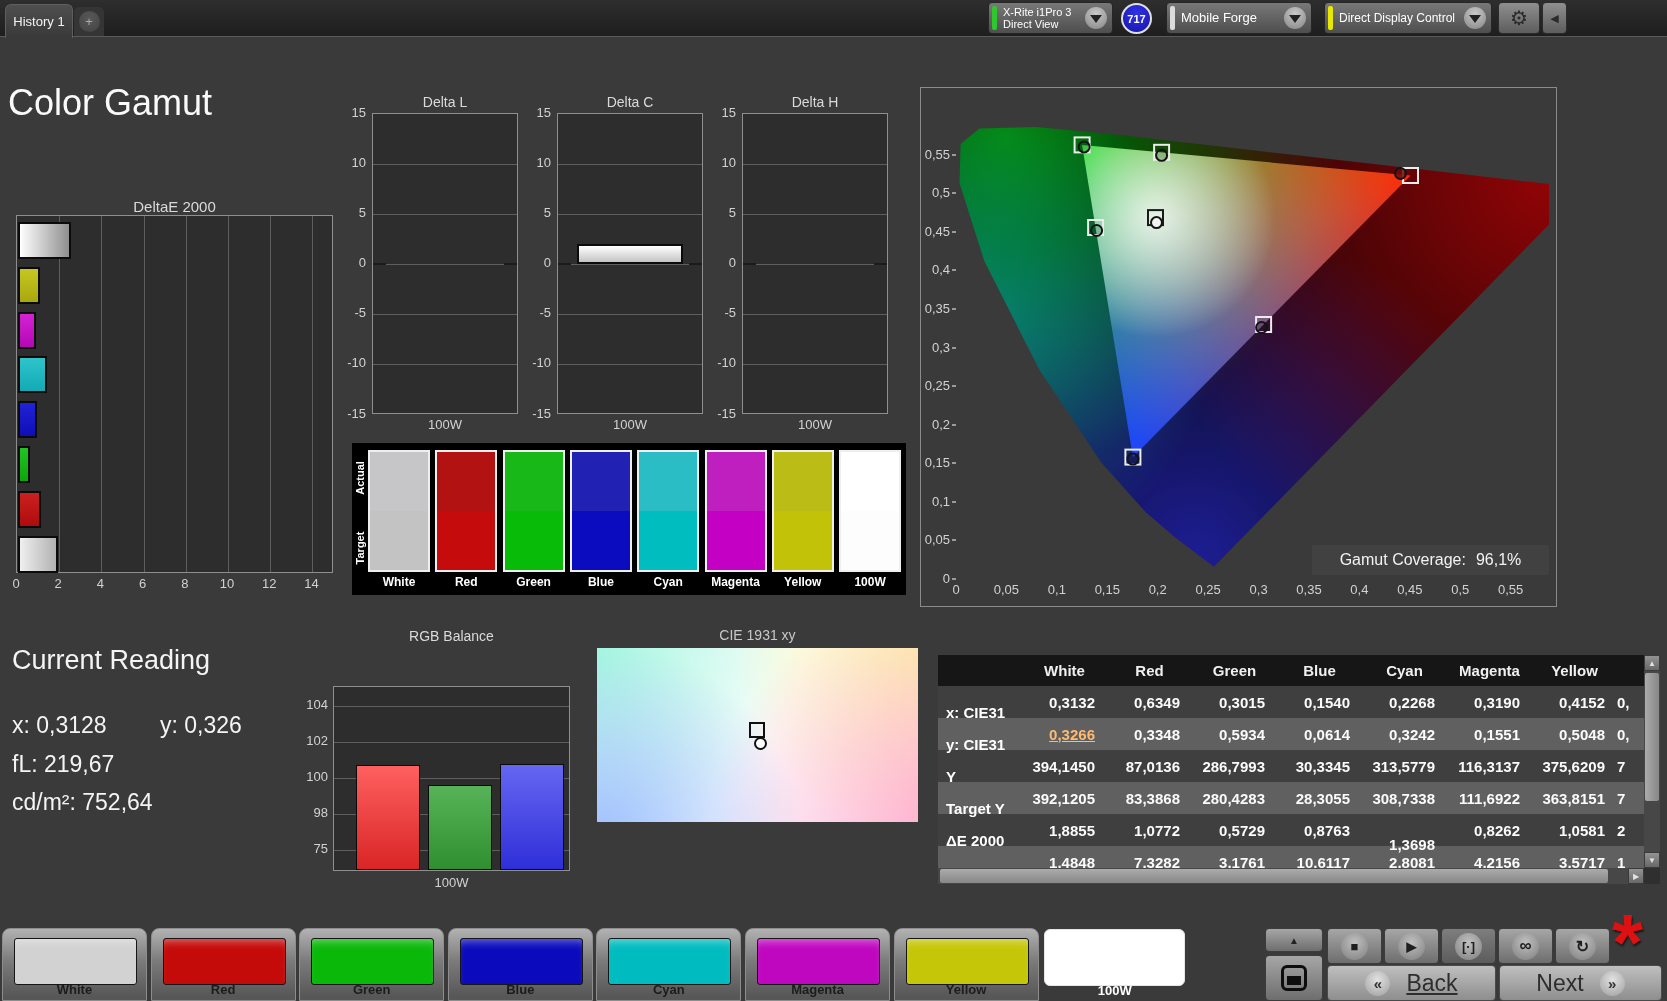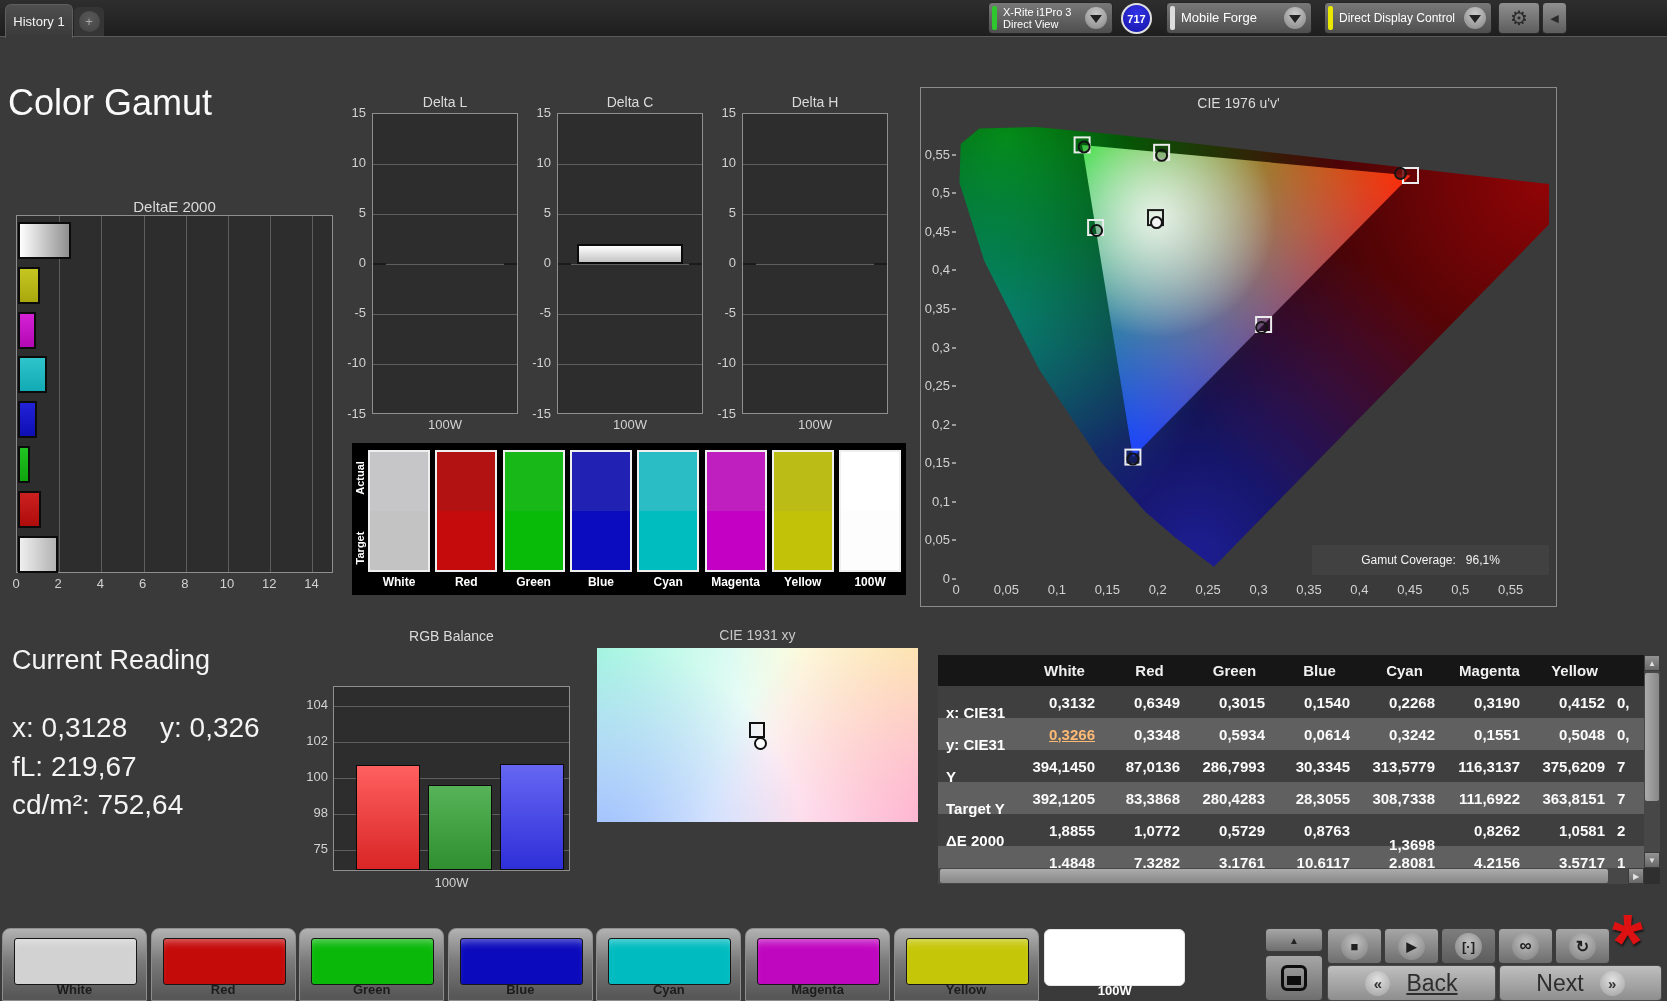--- a/index.html
+++ b/index.html
@@ -42,24 +42,24 @@
   
   #swstrip{position:absolute;left:352px;top:443px;width:554px;height:152px;background:#000;}
   .vlabel{position:absolute;width:60px;text-align:center;font-size:11px;font-weight:bold;color:#fff;
           transform:rotate(-90deg);}
   .sw{position:absolute;top:7px;width:62px;height:122px;border:2px solid #efefef;box-sizing:border-box;}
   .sw .half{width:100%;height:50%;}
   .swlab{position:absolute;top:132px;width:66px;text-align:center;font-size:12px;font-weight:bold;color:#fff;}
   
   #cie76{position:absolute;left:920px;top:87px;width:637px;height:520px;border:1px solid #8b8b8b;box-sizing:border-box;}
   #coverage{position:absolute;left:391px;top:457px;width:237px;height:30px;background:#414141;border-radius:2px;
-            display:flex;align-items:center;justify-content:center;gap:10px;font-size:12px;color:#f2f2f2;}
+            display:flex;align-items:center;justify-content:center;gap:10px;font-size:16px;color:#f2f2f2;}
   
   #cr-title{position:absolute;left:12px;top:645px;font-size:27px;color:#f4f4f4;}
-  .crline{position:absolute;font-size:28px;color:#f4f4f4;white-space:nowrap;}
+  .crline{position:absolute;font-size:23px;color:#f4f4f4;white-space:nowrap;}
   
   #cie31{position:absolute;left:597px;top:648px;width:321px;height:174px;
      background:
        radial-gradient(circle at 0% 115%, rgba(150,185,255,.95), rgba(150,185,255,0) 55%),
        radial-gradient(circle at 115% 110%, rgba(255,160,200,.95), rgba(255,160,200,0) 62%),
        radial-gradient(circle at 110% -10%, rgba(252,246,150,.95), rgba(252,246,150,0) 55%),
        radial-gradient(circle at -10% -15%, rgba(140,246,215,.95), rgba(140,246,215,0) 60%),
        #fdfdfd;}
   .mk-sq{position:absolute;width:16px;height:16px;border:2px solid #101010;box-sizing:border-box;}
   .mk-ci{position:absolute;width:13px;height:13px;border:2px solid #101010;border-radius:50%;box-sizing:border-box;background:#fff;}
@@ -268,21 +268,20 @@
       </div>
       <div class="swlab" style="left: 417.8px;">Yellow</div>
       <div class="sw" style="left: 487.1px;">
         <div class="half" style="background: rgb(255, 255, 255);"></div>
         <div class="half" style="background: rgb(253, 253, 253);"></div>
       </div>
       <div class="swlab" style="left: 485.1px;">100W</div>
     </div>
 
   <div id="cie76">
-    <div class="ctitle" style="left:0;top:7px;width:100%;font-size:14px;">CIE 1976 u'v'</div>
     <div id="cie76-svg-holder" class="abs" style="left:35px;top:28px;width:593px;height:463px;"><svg width="593" height="463" style="isolation:isolate" xmlns="http://www.w3.org/2000/svg">
           <defs>
             <clipPath id="hs">
               <path d="M257.9 450.7 L217.9 420.6 L189.3 395.8 L145.3 346.4 L83.5 254 L28.4 145.3 L3.5 67 L4.6 27.9 L23.3 12.5 L79.9 11 L154.4 18 L264.6 30.5 L406.9 46.8 L524.6 60.2 L628.7 72.1 Z"></path>
             </clipPath>
             <clipPath id="gt">
               <path d="M454.53094999999996 59.478069999999946 L126.0625 28.91874999999999 L176.8909 341.14856999999995 Z"></path>
             </clipPath>
             <radialGradient id="dG" gradientUnits="userSpaceOnUse" cx="50" cy="20" r="330">
               <stop offset="0" stop-color="#00a800" stop-opacity="1"></stop>

